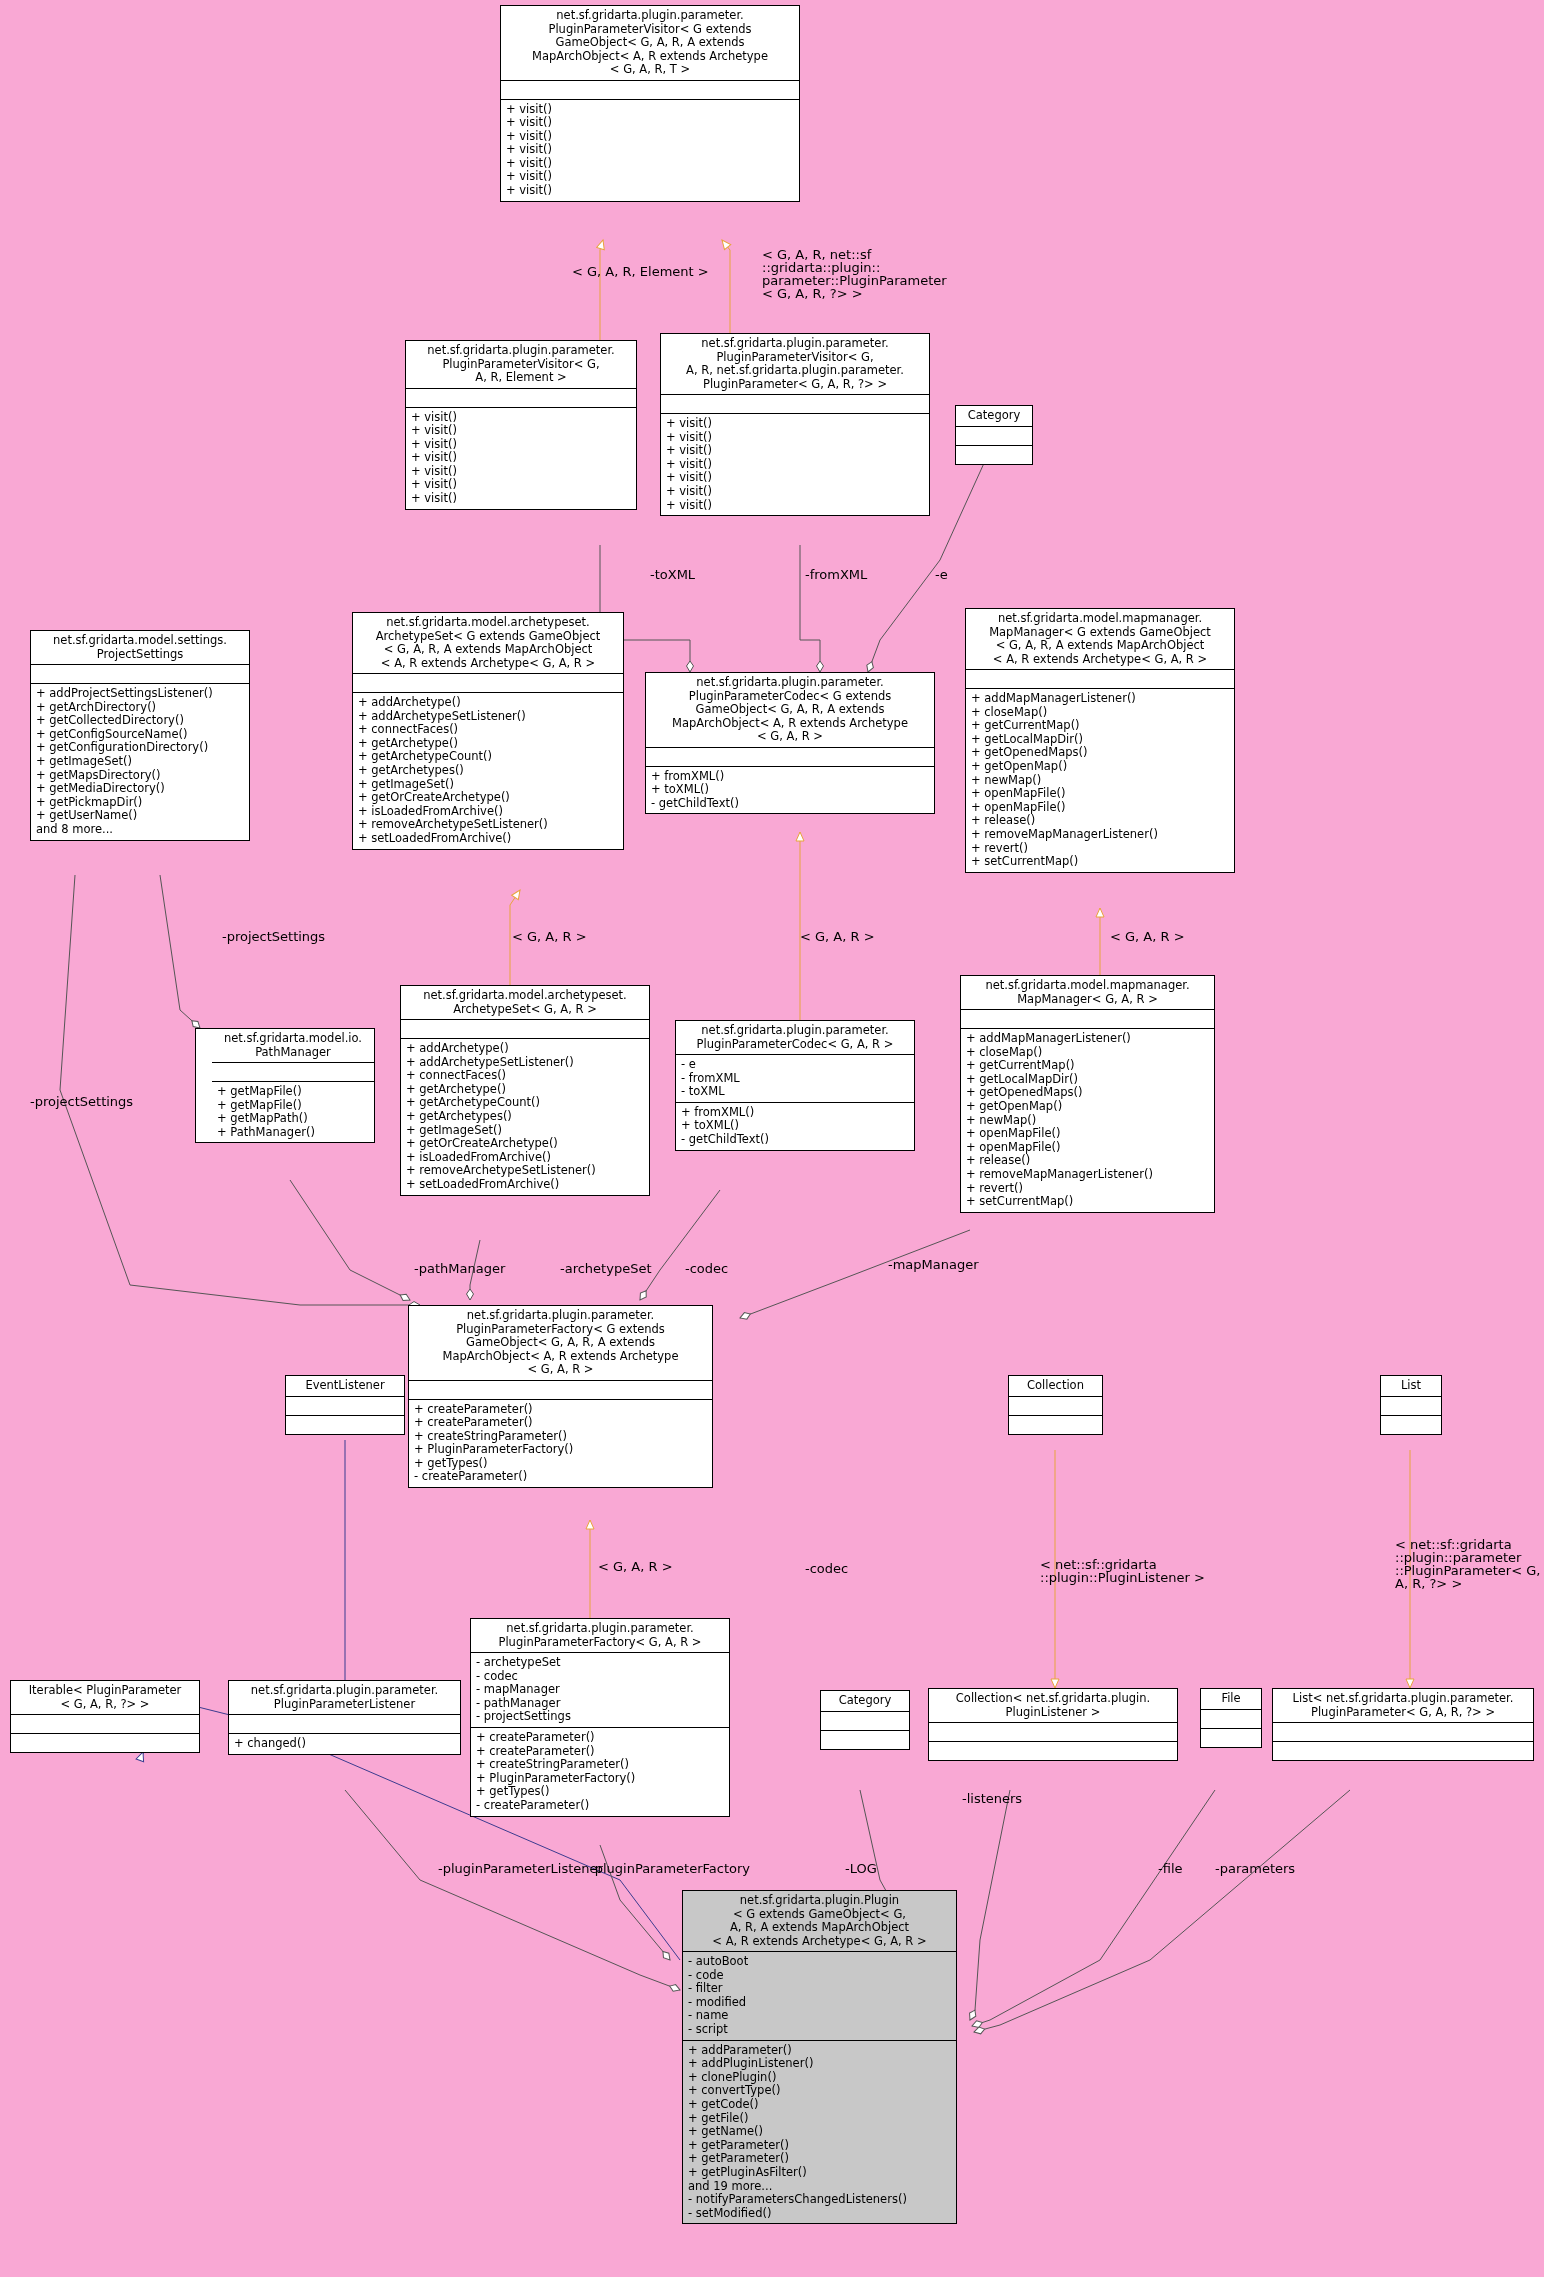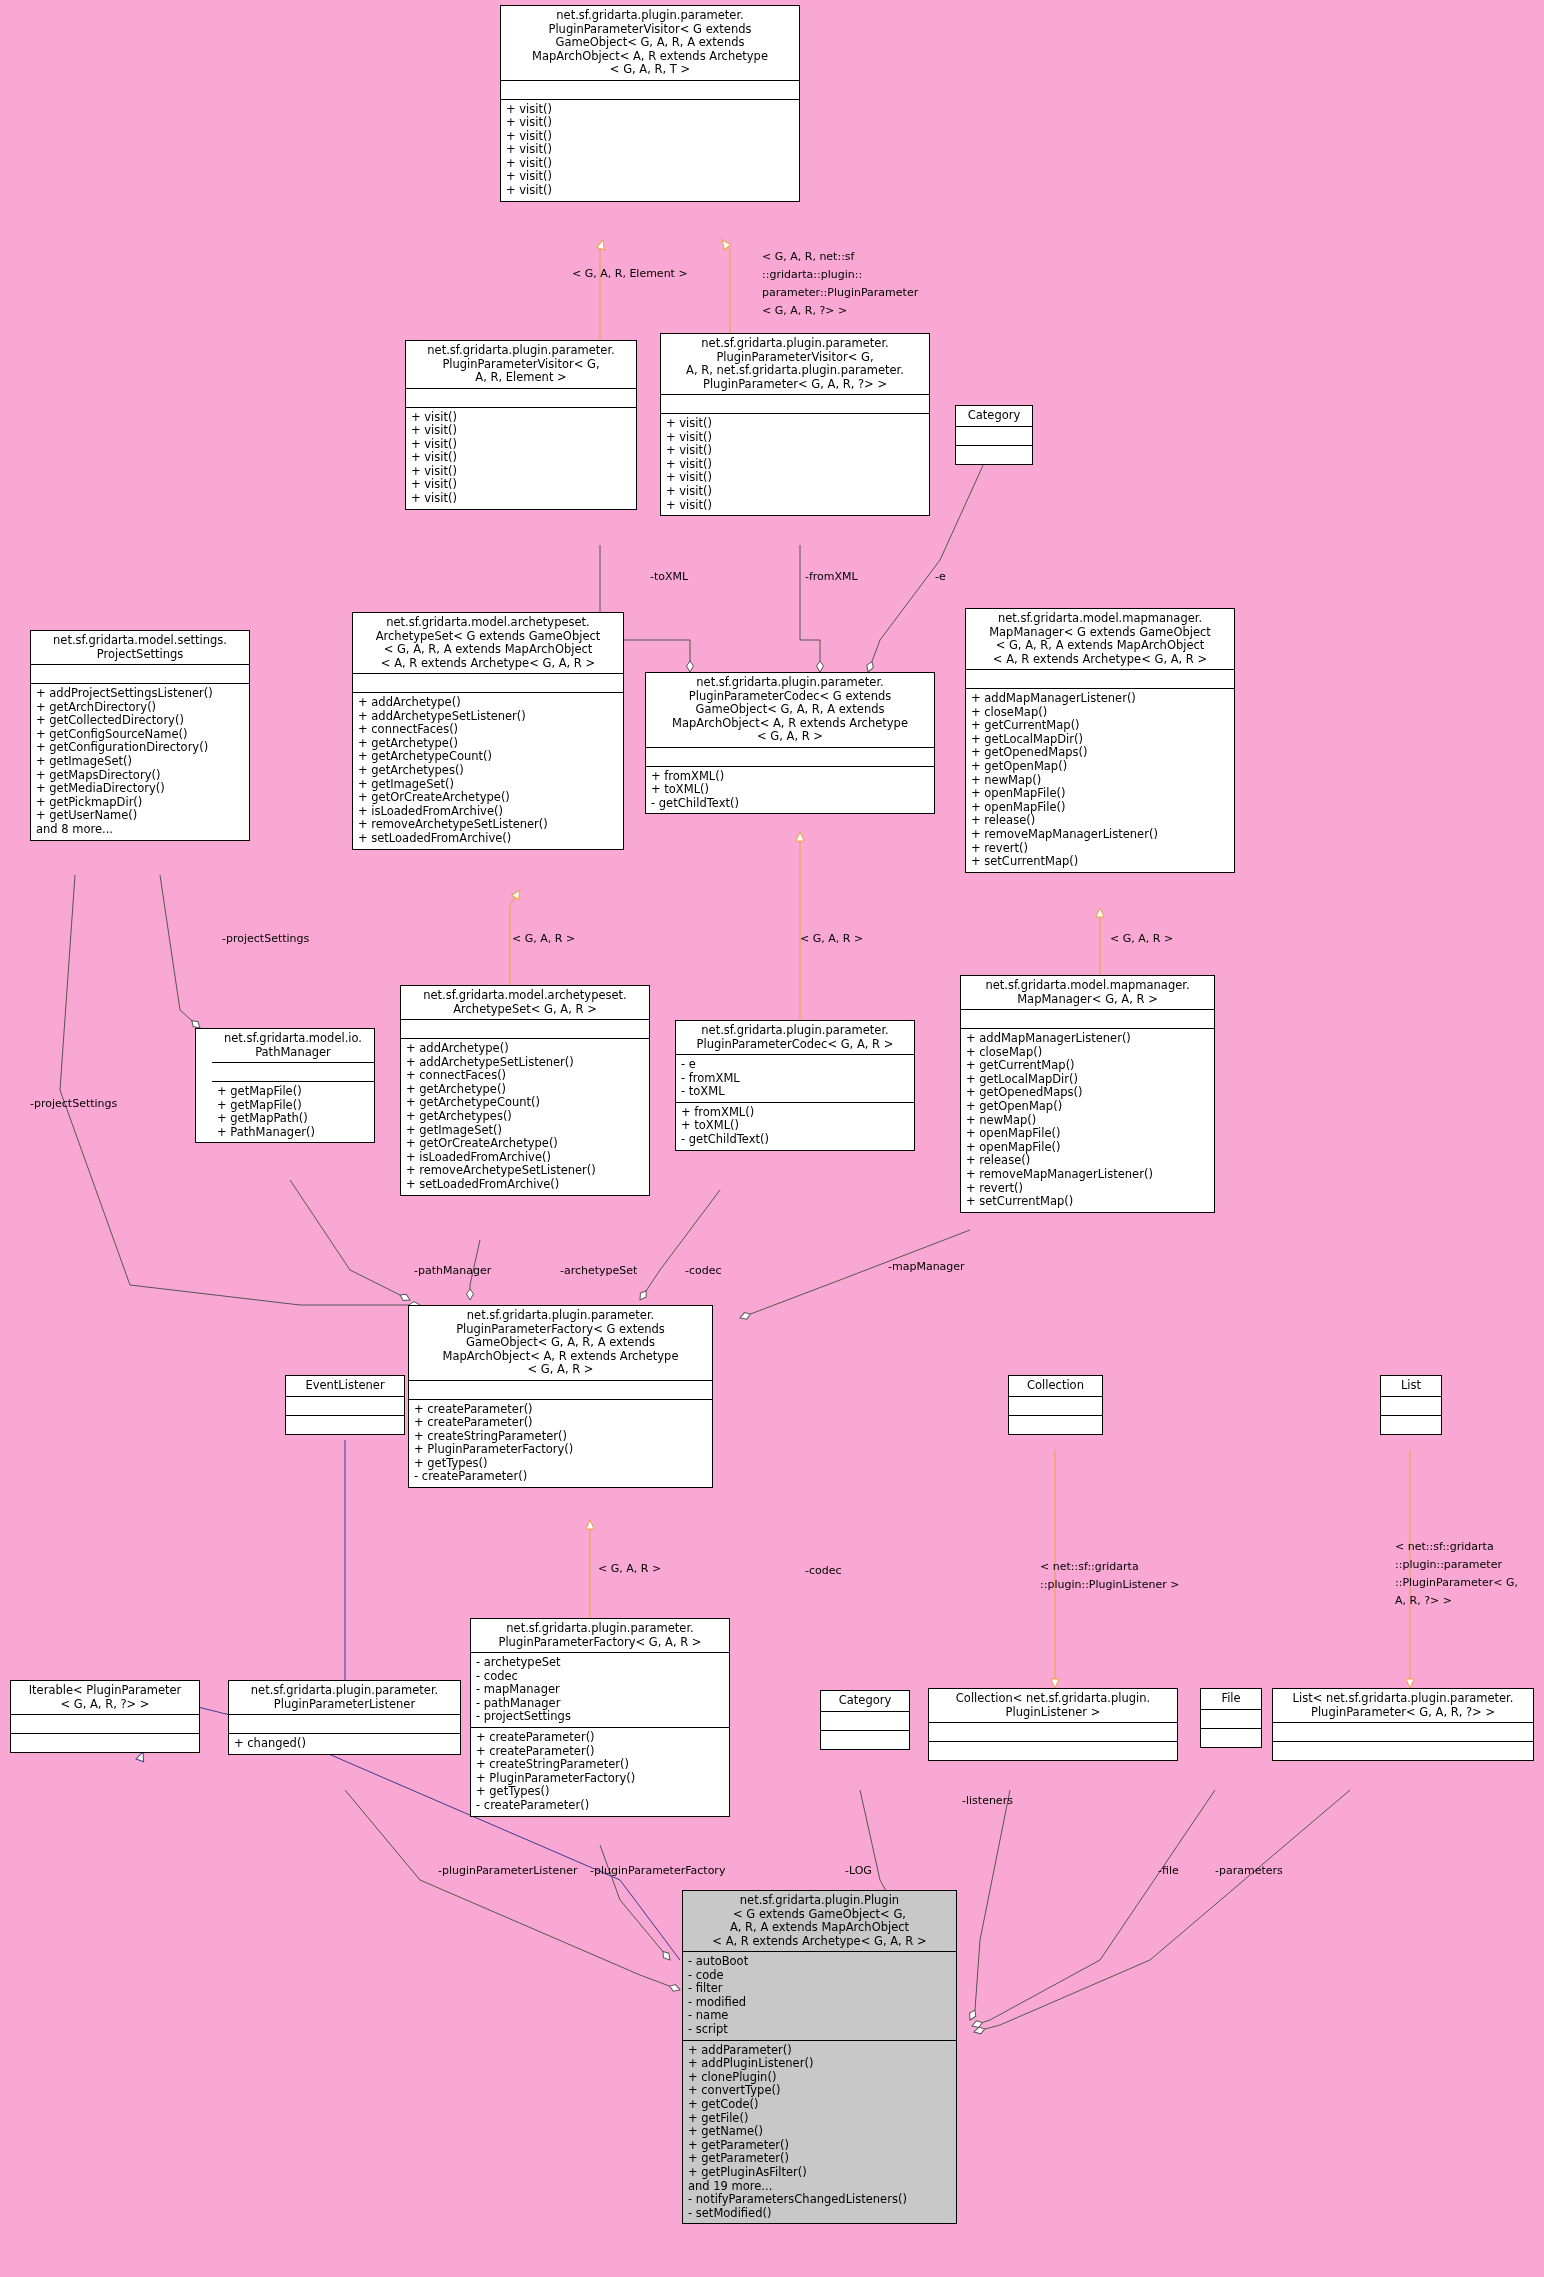--- a/index.html
+++ b/index.html
@@ -5,21 +5,21 @@
   html,body{margin:0;padding:0;background:#ffffff;}
   body{font-family:"DejaVu Sans", sans-serif;}
   #canvas{position:relative;width:1544px;height:2277px;background:#f9a8d4;overflow:hidden;}
   .box{position:absolute;border:1px solid #000;background:#fff;box-sizing:border-box;}
   .box .title{padding:3px 4px;text-align:center;font-size:11.5px;line-height:13.5px;color:#000;}
   .box .sep{border-top:1px solid #000;}
   .box .sect{padding:3px 5px;font-size:11.5px;line-height:13.6px;color:#000;}
   .box .sect div{white-space:pre;}
   .empty{height:12px;}
   .gray{background:#c8c8c8;}
-  .edge-label{position:absolute;font-size:11px;color:#000;white-space:pre;line-height:18px;}
+  .edge-label{position:absolute;font-size:13px;color:#000;white-space:pre;line-height:13px;}
   svg.ov{position:absolute;left:0;top:0;width:1544px;height:2277px;pointer-events:none;}
 </style>
 </head>
 <body>
 
 <div id="canvas">
 
   <svg class="ov" xmlns="http://www.w3.org/2000/svg">
     <defs>
       <marker id="arrHollow" markerWidth="12" markerHeight="12" refX="10" refY="5" orient="auto" markerUnits="userSpaceOnUse">

